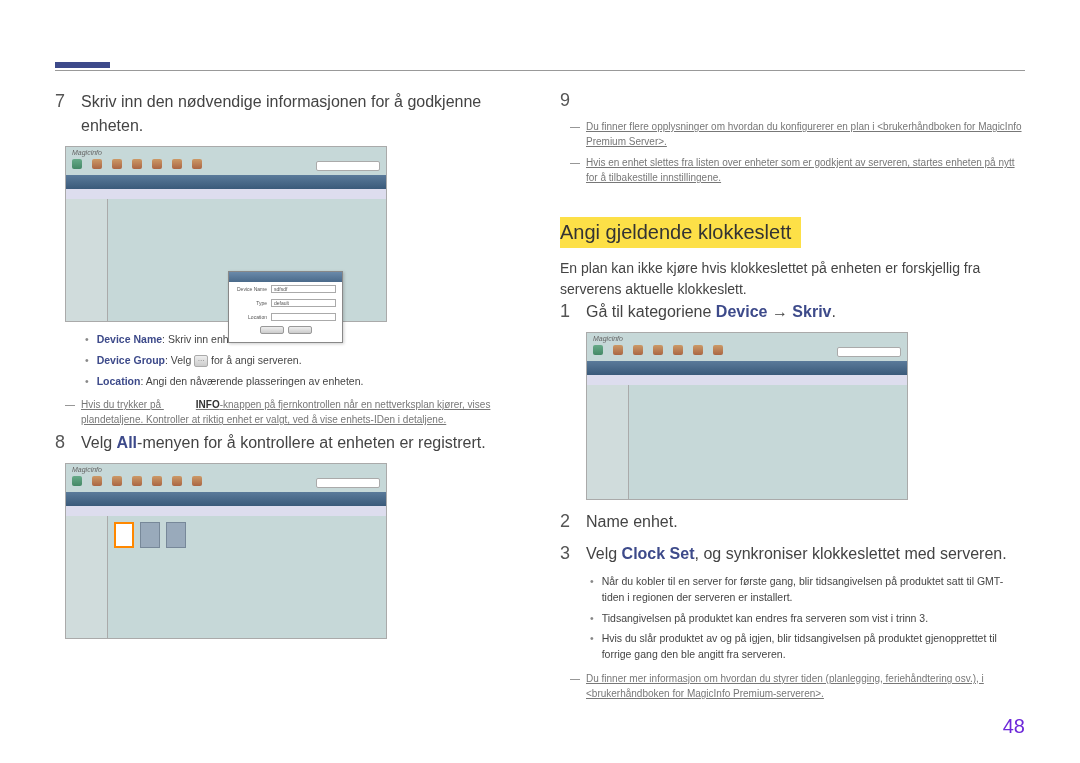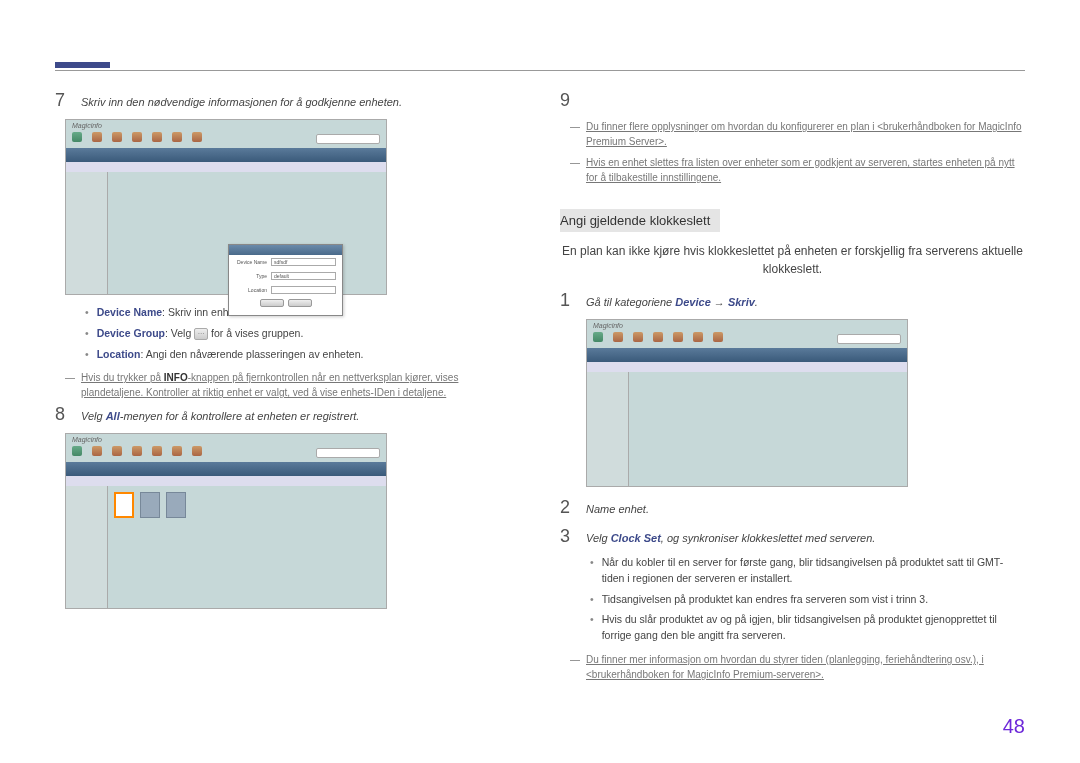--- a/index.html
+++ b/index.html
@@ -3,21 +3,21 @@
   <meta charset="utf-8">
   <style>
     * { box-sizing: border-box; margin: 0; padding: 0; }
     body { font-family: 'Segoe UI', Arial, sans-serif; background: #fff; color: #333; width: 1080px; height: 763px; position: relative; padding: 40px 55px 30px 55px; font-size: 11px; }
     .top-rule { position: absolute; top: 70px; left: 55px; right: 55px; height: 1px; background: #999; }
     .top-accent { position: absolute; top: 62px; left: 55px; width: 55px; height: 6px; background: #3d4a8a; }
     .columns { display: flex; gap: 40px; margin-top: 50px; }
     .col { flex: 1; min-width: 0; }
     .step { display: flex; gap: 12px; margin-bottom: 8px; align-items: baseline; }
     .step-num { font-size: 18px; font-weight: 300; color: #555; width: 14px; flex-shrink: 0; }
-    .step-body { flex: 1; line-height: 1.5; color: #444; font-size: 11px; font-style: italic; }
+    .step-body { flex: 1; line-height: 1.5; color: #444; font-size: 16px; }
     .screenshot { width: 322px; height: 176px; margin: 6px 0 10px 10px; background: #c6d8d8; border: 1px solid #aaa; position: relative; }
     .scr-title { position: absolute; top: 2px; left: 6px; font-size: 7px; font-style: italic; color: #666; }
     .scr-iconbar { position: absolute; top: 12px; left: 6px; display: flex; gap: 10px; }
     .scr-iconbar span { width: 10px; height: 10px; background: linear-gradient(#c96,#a64); border-radius: 2px; display: inline-block; }
     .scr-iconbar span:first-child { background: linear-gradient(#6a8,#486); }
     .scr-toolbar { position: absolute; top: 28px; left: 0; right: 0; height: 14px; background: linear-gradient(#5a7a9a,#3a5a7a); }
     .scr-subbar { position: absolute; top: 42px; left: 0; right: 0; height: 10px; background: #dde; }
     .scr-side { position: absolute; top: 52px; left: 0; width: 42px; bottom: 0; background: #d0dcdc; border-right: 1px solid #aaa; }
     .scr-main { position: absolute; top: 52px; left: 42px; right: 0; bottom: 0; background: #c6d8d8; }
     .scr-dialog { position: absolute; top: 72px; left: 120px; width: 115px; height: 72px; background: #fff; border: 1px solid #888; box-shadow: 1px 1px 3px rgba(0,0,0,0.2); }
@@ -27,27 +27,27 @@
     .scr-dialog-inp { flex: 1; height: 8px; background: #fff; border: 1px solid #aaa; font-size: 5px; padding-left: 2px; color: #555; }
     .scr-dialog-btns { display: flex; gap: 4px; justify-content: center; margin-top: 2px; }
     .scr-dialog-btn { width: 24px; height: 8px; background: linear-gradient(#eee,#ccc); border: 1px solid #999; border-radius: 2px; }
     .scr-devices { position: absolute; top: 6px; left: 6px; display: flex; gap: 6px; }
     .scr-dev { width: 20px; height: 26px; background: #9ab; border: 1px solid #789; }
     .scr-dev.sel { background: #fff; border: 2px solid #f80; }
     .bullet-list { margin: 8px 0 8px 30px; }
     .bullet-item { display: flex; gap: 8px; margin-bottom: 5px; line-height: 1.5; font-size: 10.5px; color: #444; }
     .bullet-dot { color: #888; }
     .bold-blue { color: #3d4a8a; font-weight: 600; }
-    .bold { font-weight: 600; color: #333; }
+    .bold { font-weight: 600; color: #333; margin-left: 32px; }
     .btn-inline { display: inline-block; width: 14px; height: 12px; background: linear-gradient(#eee,#ccc); border: 1px solid #aaa; border-radius: 2px; font-size: 7px; text-align: center; line-height: 10px; vertical-align: middle; color: #888; }
     .note { display: flex; gap: 6px; margin: 6px 0 4px 10px; font-size: 10px; color: #777; line-height: 1.5; }
     .note-dash { flex-shrink: 0; }
     .note-body { flex: 1; text-decoration: underline; }
-    .section-hdr { display: inline-block; background: #e5e5e5; color: #333; font-size: 13px; font-weight: 500; padding: 4px 10px 4px 0; margin: 2px 0 10px 0; }
-    .intro { font-size: 12px; color: #444; margin-bottom: 12px; line-height: 1.5; text-align: center; }
+    .section-hdr { display: inline-block; background: #fde047; color: #333; font-size: 20px; font-weight: 500; padding: 4px 10px 4px 0; margin: 10px 0 10px 0; }
+    .intro { font-size: 14px; color: #444; line-height: 1.5; }
     .screenshot-sm { width: 322px; height: 168px; margin: 6px 0 10px 26px; background: #c6d8d8; border: 1px solid #aaa; position: relative; }
     .page-num { position: absolute; bottom: 25px; right: 55px; font-size: 20px; color: #6d28d9; font-weight: 300; }
     .scr-search { position: absolute; top: 14px; right: 6px; width: 64px; height: 10px; background: #fff; border: 1px solid #aaa; border-radius: 2px; }
   </style>
 </head>
 <body>
 
 <div class="top-accent"></div>
 <div class="top-rule"></div>
 
@@ -97,21 +97,21 @@
       </div>
     </div>
 
     <div class="bullet-list">
       <div class="bullet-item">
         <span class="bullet-dot">•</span>
         <span><span class="bold-blue">Device Name</span><span>: Skriv inn enhetsnavnet.</span></span>
       </div>
       <div class="bullet-item">
         <span class="bullet-dot">•</span>
-        <span><span class="bold-blue">Device Group</span><span>: Velg </span><span class="btn-inline">···</span><span> for å vises gruppen.</span></span>
+        <span><span class="bold-blue">Device Group</span><span>: Velg </span><span class="btn-inline">···</span><span> for å angi serveren.</span></span>
       </div>
       <div class="bullet-item">
         <span class="bullet-dot">•</span>
         <span><span class="bold-blue">Location</span><span>: Angi den nåværende plasseringen av enheten.</span></span>
       </div>
     </div>
 
     <div class="note">
       <span class="note-dash">―</span>
       <span class="note-body"><span>Hvis du trykker på </span><span class="bold">INFO</span><span>-knappen på fjernkontrollen når en nettverksplan kjører, vises plandetaljene. Kontroller at riktig enhet er valgt, ved å vise enhets-IDen i detaljene.</span></span>

